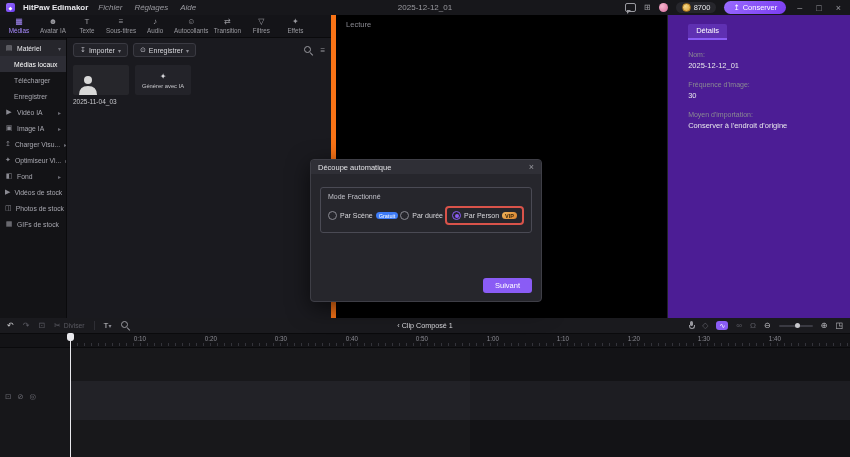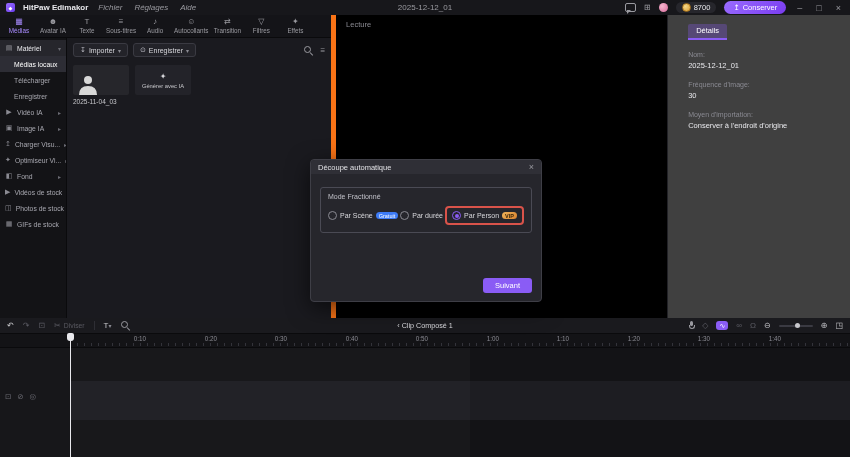--- a/index.html
+++ b/index.html
@@ -19,21 +19,21 @@
   .avatar{width:9px;height:9px;border-radius:50%;background:radial-gradient(circle at 35% 35%,#f5b6ce,#d96a9a);display:inline-block;}
   .coin-pill{display:flex;align-items:center;gap:3px;background:#26262c;border-radius:7px;padding:1px 6px;color:#e8e8ec;font-size:7.5px;}
   .coin-dot{width:7px;height:7px;border-radius:50%;background:radial-gradient(circle at 35% 35%,#f5d98a,#d99a2e);border:1px solid #a8741e;display:inline-block;}
   .export-btn{display:flex;align-items:center;gap:3px;background:linear-gradient(135deg,#9a6cff,#7a3cf0);color:#fff;border-radius:8px;padding:2px 9px;font-size:7.5px;}
   .win-btn{color:#9a9aa0;font-size:9px;padding:0 3px;}
 
   
   .main{position:absolute;top:15px;left:0;width:850px;height:303px;display:flex;}
   .left-col{width:350px;display:flex;flex-direction:column;background:#131316;}
   .preview-col{width:350px;position:relative;background:#000;border-left:5px solid #f97316;border-right:1px solid #222227;}
-  .details-col{width:150px;background:#404040;padding:4px 20px;}
+  .details-col{width:150px;background:#4c1d95;padding:4px 20px;}
 
   
   .tabbar{height:22px;display:flex;align-items:center;padding:0 2px;background:#141418;border-bottom:1px solid #0a0a0c;}
   .tab{min-width:30px;display:flex;flex-direction:column;align-items:center;justify-content:center;gap:1px;padding:1px 2px;color:#9a9aa0;}
   .tab .tab-ic{font-size:8px;line-height:8px;}
   .tab .tab-lb{font-size:6.3px;line-height:7px;white-space:nowrap;}
   .tab.active{color:#a98cff;}
   .tab.active .tab-ic{color:#a98cff;}
 
   

